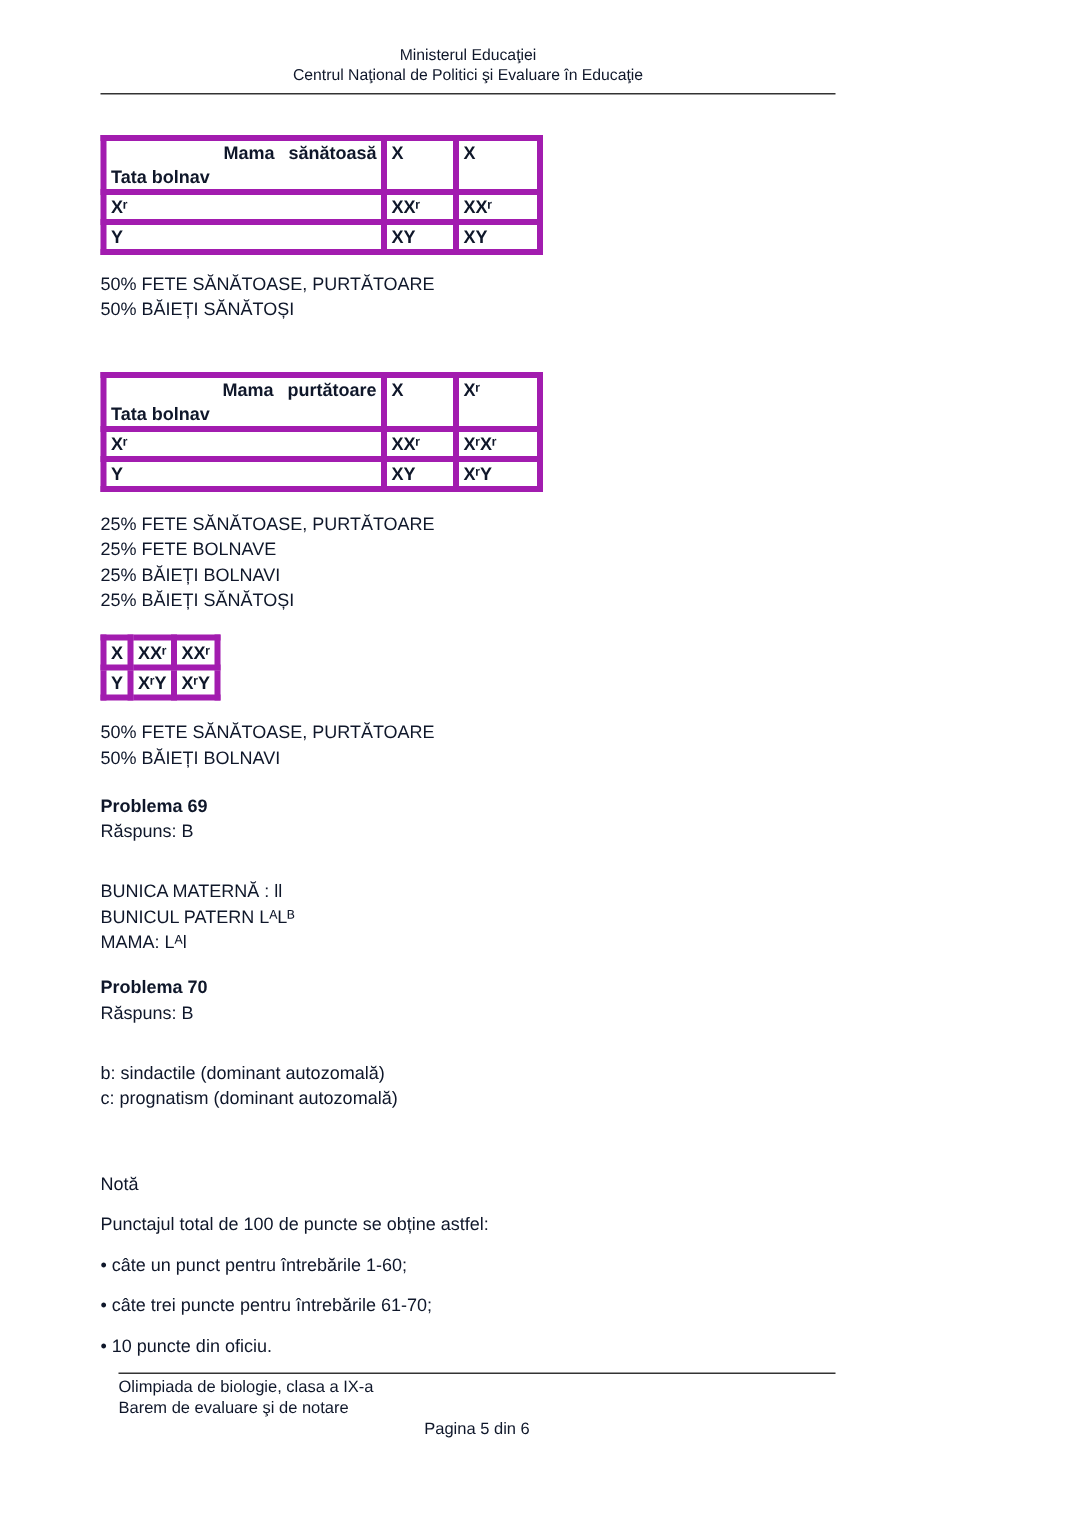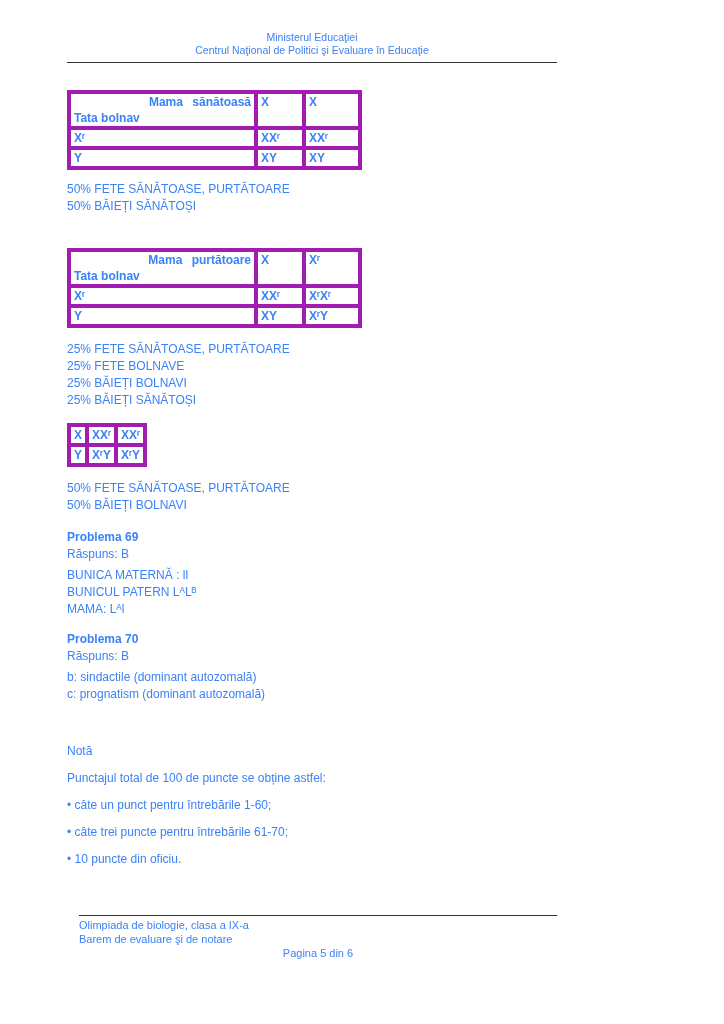--- a/index.html
+++ b/index.html
@@ -3,21 +3,21 @@
 <meta charset="utf-8">
 <style>
   * { margin: 0; padding: 0; box-sizing: border-box; }
   html, body { background: #ffffff; }
   .page {
     position: relative;
     width: 624px;
     height: 1024px;
     background: #ffffff;
     font-family: "Liberation Sans", sans-serif;
-    color: #3b82f6;
+    color: #0f172a;
     overflow: hidden;
     padding: 0 67px;
   }
   .doc-header {
     padding-top: 31px;
     text-align: center;
     font-size: 10.5px;
     line-height: 13px;
   }
   .header-rule { border-bottom: 1px solid #333; margin-top: 5px; height: 0; }
@@ -38,21 +38,21 @@
   td.col-x2 { width: 56px; }
   tr.data td { height: 17px; }
 
   .res-line, .plain-line { font-size: 12px; line-height: 17px; }
   .prob-title { font-weight: bold; font-size: 12px; line-height: 17px; }
   .mt10 { margin-top: 10px; }
   .mt11 { margin-top: 11px; }
   .mt13 { margin-top: 13px; }
   .mt14 { margin-top: 14px; }
   .mt15 { margin-top: 15px; }
-  .mt17 { margin-top: 4px; }
+  .mt17 { margin-top: 23px; }
   .mt27 { margin-top: 27px; }
   .mt33 { margin-top: 33px; }
   .mt40 { margin-top: 40px; }
 
   .doc-footer {
     position: absolute;
     left: 79px;
     right: 67px;
     top: 915px;
     border-top: 1px solid #333;

